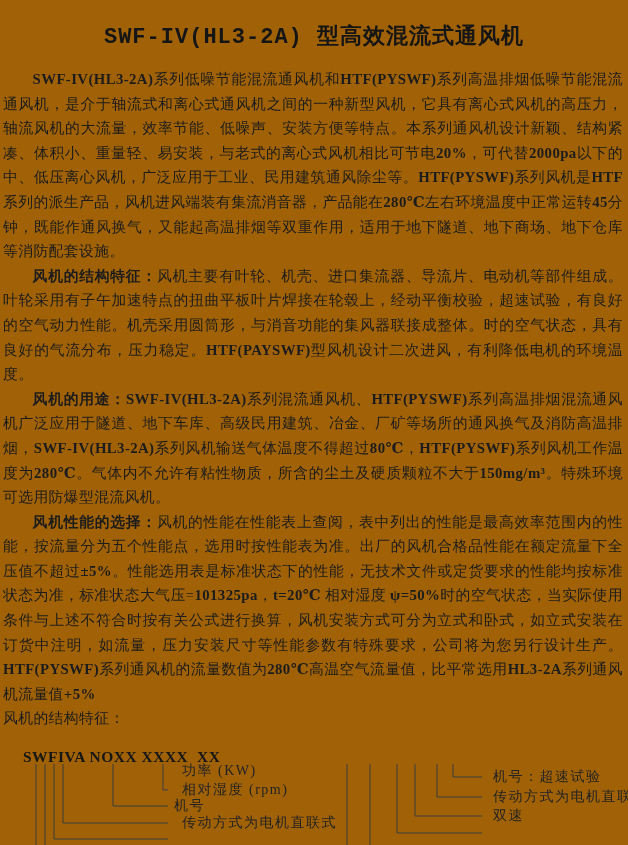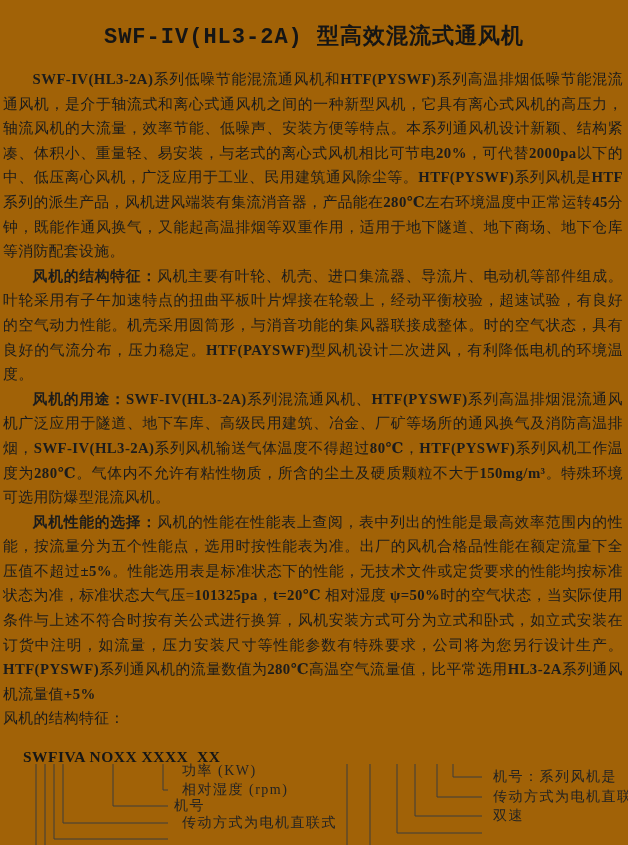--- a/index.html
+++ b/index.html
@@ -99,19 +99,19 @@
       <path d="M347 24 L347 129 L482 129"></path>
     </svg>
 
     <div class="code code-left">SWFIVA NOXX XXXX  XX</div>
 
     <div class="dlabel" style="left:182px;top:22px">功率 (KW)</div>
     <div class="dlabel" style="left:182px;top:41px">相对湿度 (rpm)</div>
     <div class="dlabel" style="left:174px;top:57px">机号</div>
     <div class="dlabel" style="left:182px;top:74px">传动方式为电机直联式</div>
 
-    <div class="dlabel" style="left:493px;top:28px">机号：系列风机是</div>
+    <div class="dlabel" style="left:493px;top:28px">机号：超速试验</div>
     <div class="dlabel" style="left:493px;top:48px">传动方式为电机直联式</div>
     <div class="dlabel" style="left:493px;top:67px">双速</div>
 
   </div>
 
 </div>
 
 </body></html>

